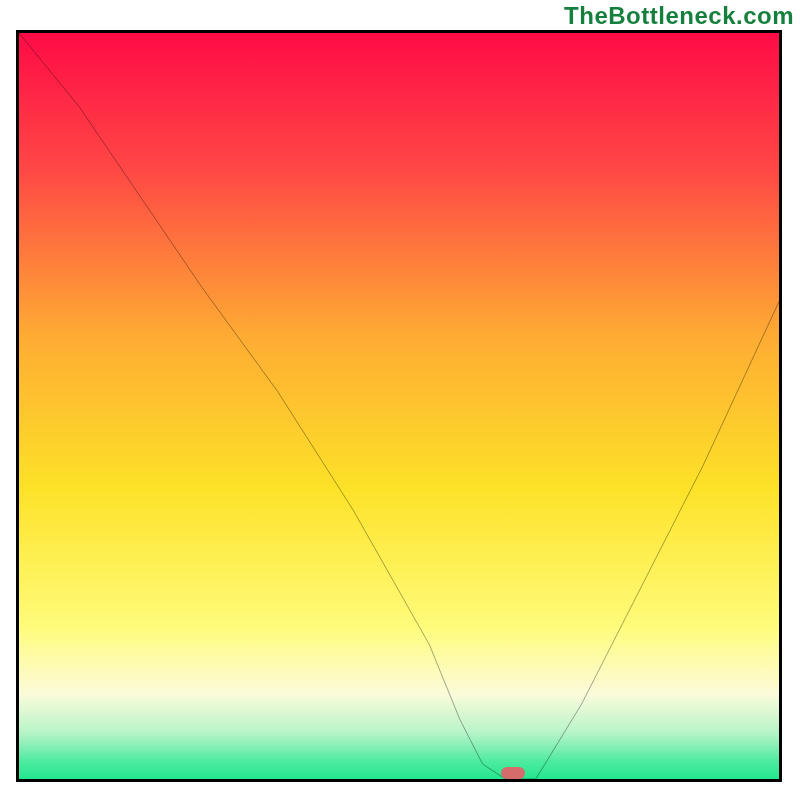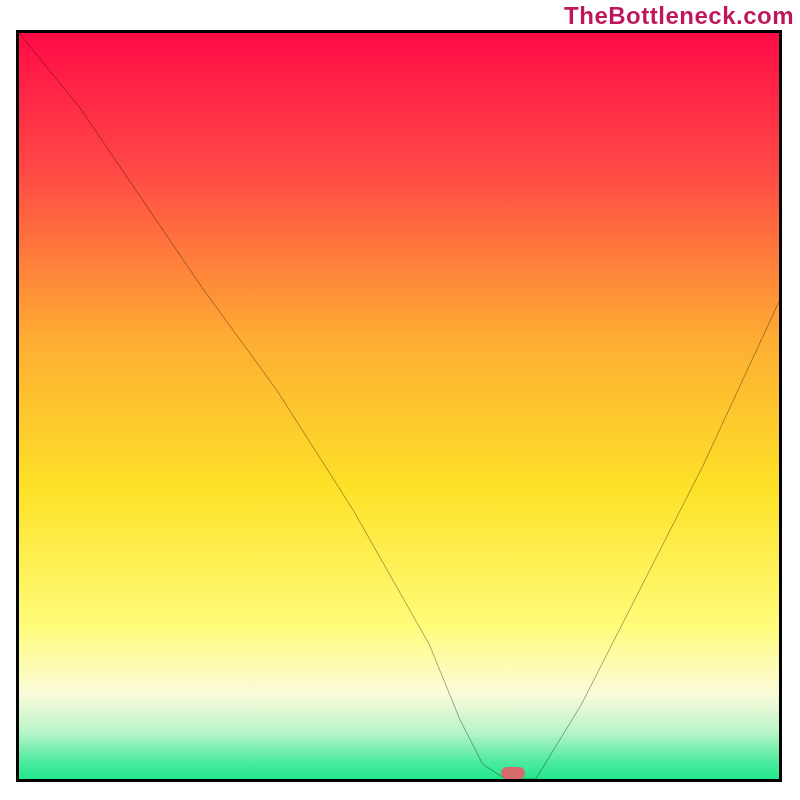--- a/index.html
+++ b/index.html
@@ -15,21 +15,21 @@
     width: 800px;
     height: 800px;
   }
   .watermark {
     position: absolute;
     top: 2px;
     right: 6px;
     font-family: Arial, Helvetica, sans-serif;
     font-size: 24px;
     font-weight: 700;
-    color: #be185d;
+    color: #15803d;
     letter-spacing: 0.5px;
     user-select: none;
   }
   .plot-frame {
     position: absolute;
     left: 16px;
     top: 30px;
     width: 766px;
     height: 752px;
     border: 3px solid #000000;

